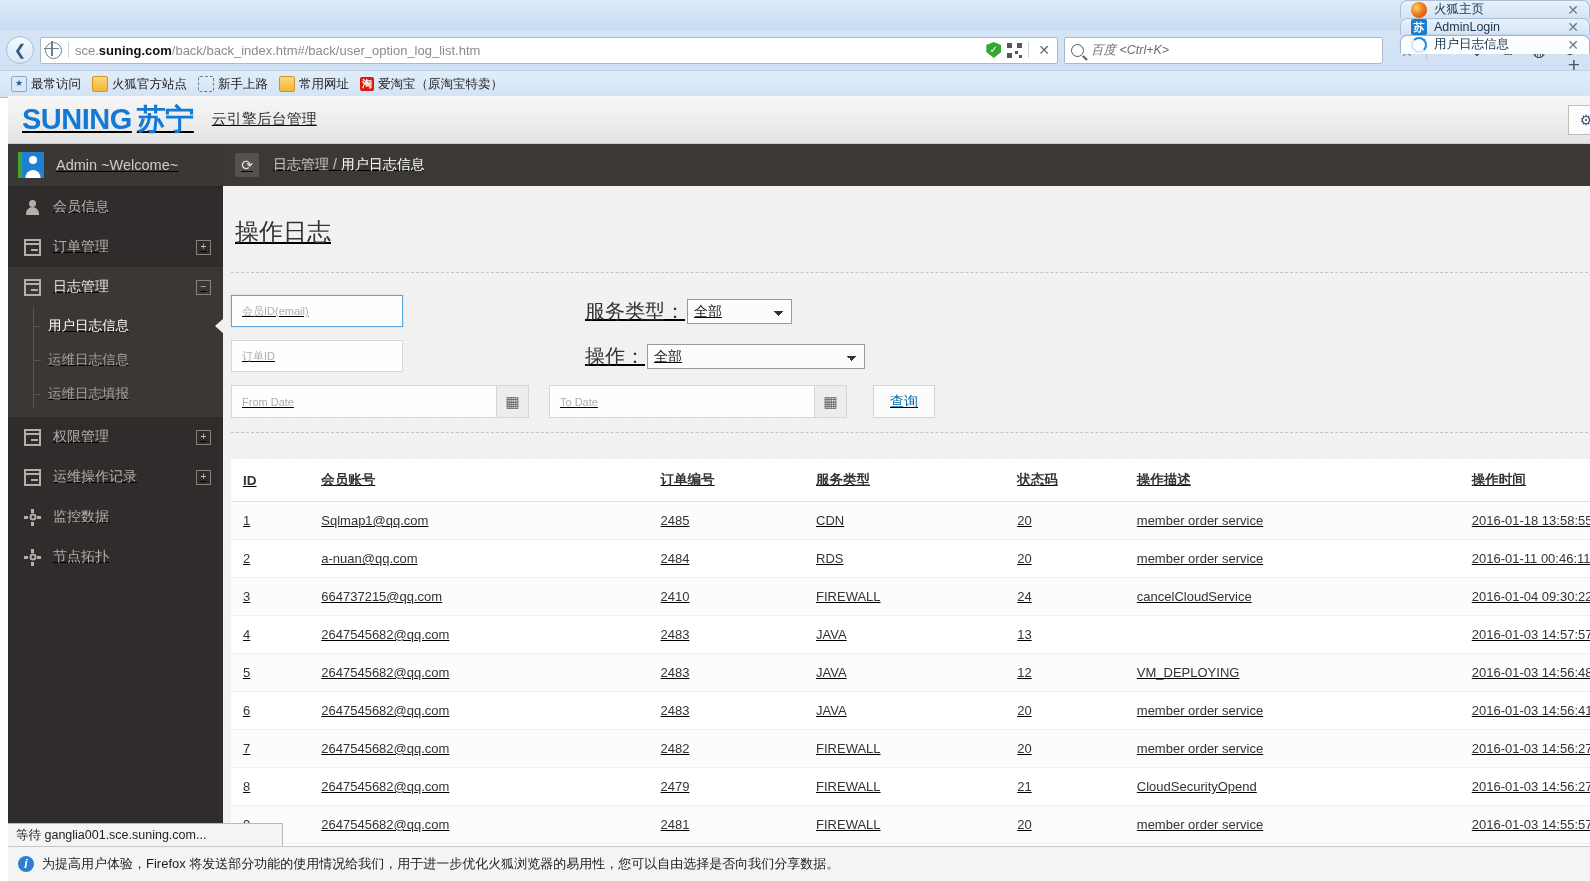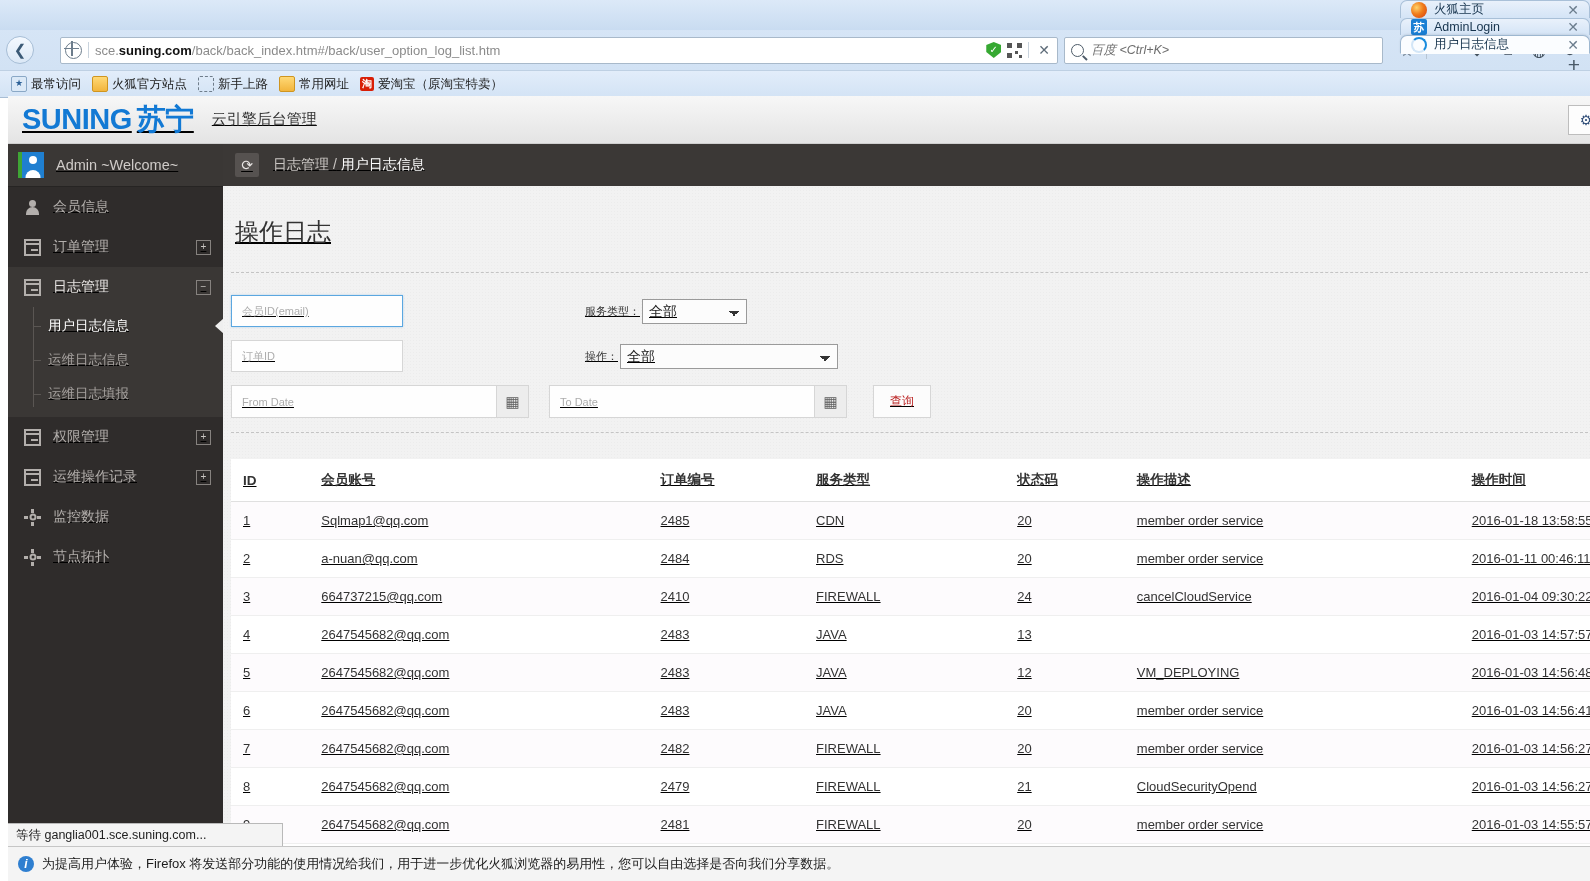--- a/index.html
+++ b/index.html
@@ -29,21 +29,21 @@
   .fav-fox{background:radial-gradient(circle at 35% 35%,#ffd36b 0%,#f07c1b 45%,#d3380f 100%);border-radius:50%;}
   .fav-sn{background:#1a7fd4;color:#fff;font-size:11px;line-height:16px;text-align:center;font-weight:bold;}
   .fav-load{border:2px solid #d3e6f7;border-top-color:#1a8cdd;border-right-color:#1a8cdd;
     border-radius:50%;box-sizing:border-box;}
   .newtab{font-size:21px;color:#4a5a68;padding:0 10px 2px 10px;line-height:1;}
 
   .navbar{height:32px;display:flex;align-items:center;gap:6px;padding:4px 6px;}
   .navbtn{width:26px;height:26px;border-radius:50%;display:flex;align-items:center;justify-content:center;
     background:linear-gradient(#f4f9ff,#dbe8f6);border:1px solid #a7bed6;color:#3b5a76;font-size:15px;}
   .urlbar{flex:1;display:flex;align-items:center;height:25px;background:#fff;border:1px solid #a8b9ca;
-    border-radius:2px;padding:0 4px;gap:6px;margin-left:20px;}
+    border-radius:2px;padding:0 4px;gap:6px;}
   .globe{width:15px;height:15px;border-radius:50%;border:1.6px solid #6d7d8c;position:relative;flex:0 0 15px;}
   .globe:before{content:"";position:absolute;left:-1.6px;top:5.4px;width:15px;height:1.4px;background:#6d7d8c;}
   .globe:after{content:"";position:absolute;left:5.4px;top:-1.6px;width:1.4px;height:15px;background:#6d7d8c;}
   .urlsep{width:1px;height:16px;background:#c9d3dd;}
   .urltext{flex:1;font-size:13px;color:#7a7a7a;white-space:nowrap;overflow:hidden;}
   .urltext b{color:#111;font-weight:bold;}
   .urltext .dim{color:#8b8b8b;}
   .shield{width:15px;height:16px;background:#36a832;color:#fff;font-size:10px;line-height:16px;text-align:center;
     clip-path:polygon(50% 0,100% 18%,100% 62%,50% 100%,0 62%,0 18%);}
   .qricon{width:15px;height:15px;background:
@@ -138,32 +138,32 @@
   .pagetitle{font-size:24px;color:#333;padding:30px 0 0 12px;font-weight:normal;margin:0;}
   .hr{border:0;border-top:1px dashed #c4c4c4;margin:24px 0 0 8px;}
 
   .formzone{padding:22px 0 0 8px;}
   .frow{display:flex;align-items:center;margin-bottom:13px;}
   .inp{height:32px;box-sizing:border-box;border:1px solid #d6d6d6;background:#fefefe;padding:0 10px;
     font-size:11px;color:#333;outline:none;}
   .inp::placeholder{color:#adadad;}
   .inp.focused{border:1px solid #5ba7e0;box-shadow:0 0 2px rgba(91,167,224,.4);}
   .w170{width:172px;}
-  .flabel{font-size:11px;color:#333;white-space:nowrap;}
+  .flabel{font-size:20px;color:#333;white-space:nowrap;}
   .sel{height:25px;box-sizing:border-box;border:1px solid #9a9a9a;background:#fcfcfc;font-size:14px;color:#222;
     padding:0 22px 0 6px;appearance:none;-webkit-appearance:none;outline:none;
     background-image:linear-gradient(45deg,transparent 50%,#333 50%),linear-gradient(135deg,#333 50%,transparent 50%);
     background-position:calc(100% - 12px) 11px,calc(100% - 7px) 11px;
     background-size:5px 5px,5px 5px;background-repeat:no-repeat;}
   .datewrap{display:flex;align-items:stretch;}
   .datewrap .inp{width:265px;border-right:none;height:33px;}
   .calbtn{width:33px;height:33px;box-sizing:border-box;border:1px solid #d6d6d6;background:#ededed;
     display:flex;align-items:center;justify-content:center;color:#5d5d5d;font-size:15px;}
   .qbtn{height:33px;padding:0 16px;box-sizing:border-box;border:1px solid #d6d6d6;background:#fcfcfc;
-    font-size:12px;color:#b91c1c;display:flex;align-items:center;}
+    font-size:14px;color:#0369a1;display:flex;align-items:center;}
 
   
   .tablewrap{margin:26px 0 0 8px;background:#fff;}
   table{border-collapse:collapse;width:1555px;table-layout:fixed;}
   th{font-size:13.5px;color:#333;text-align:left;padding:12px 0 12px 12px;background:#fff;
     border-bottom:1px solid #e0e0e0;font-weight:bold;}
   td{font-size:13px;color:#333;padding:11px 0 11px 12px;border-bottom:1px solid #efefef;
     white-space:nowrap;overflow:hidden;text-overflow:ellipsis;}
   tbody tr:nth-child(odd){background:#fdfbfd;}
   tbody tr:nth-child(even){background:#ffffff;}

